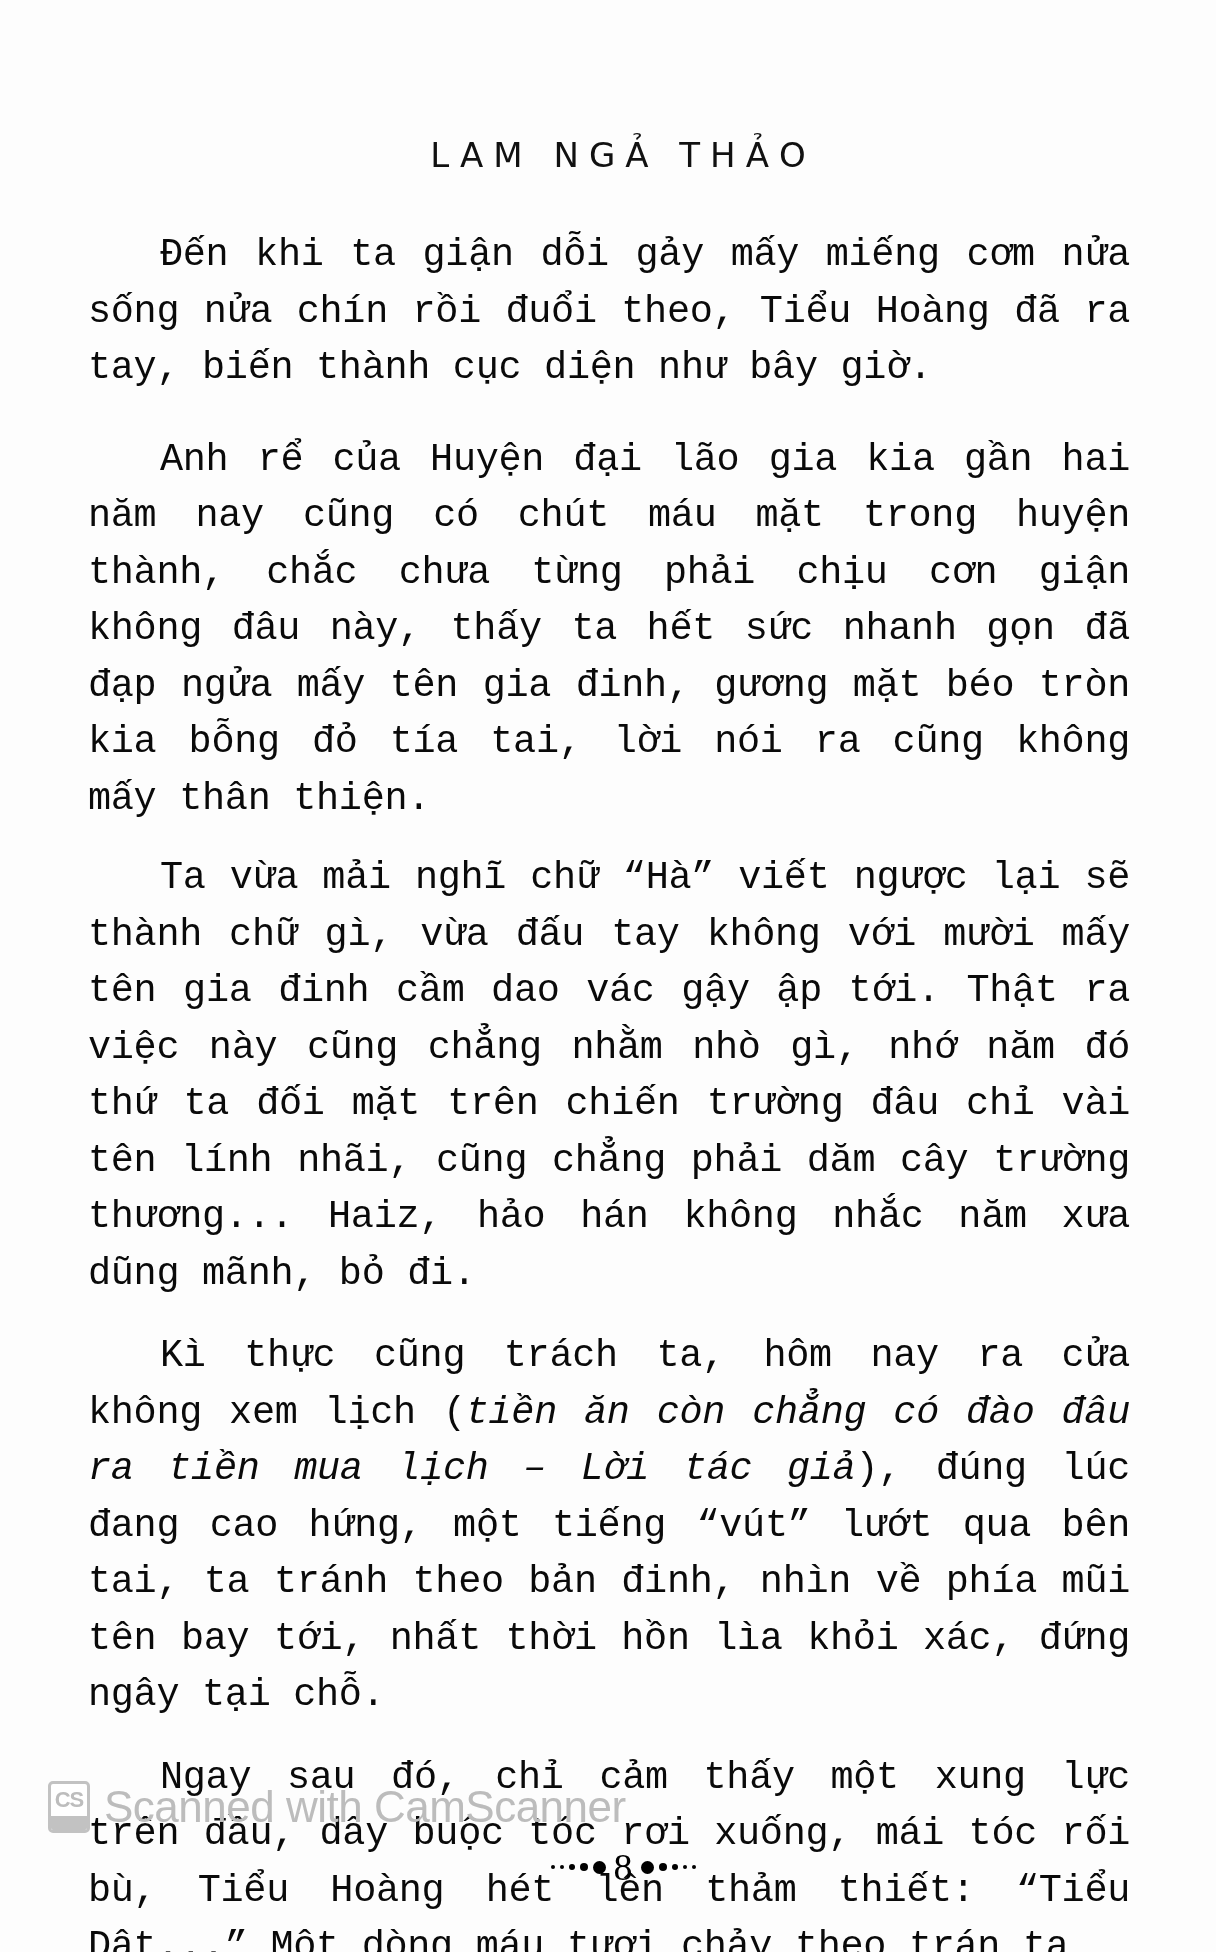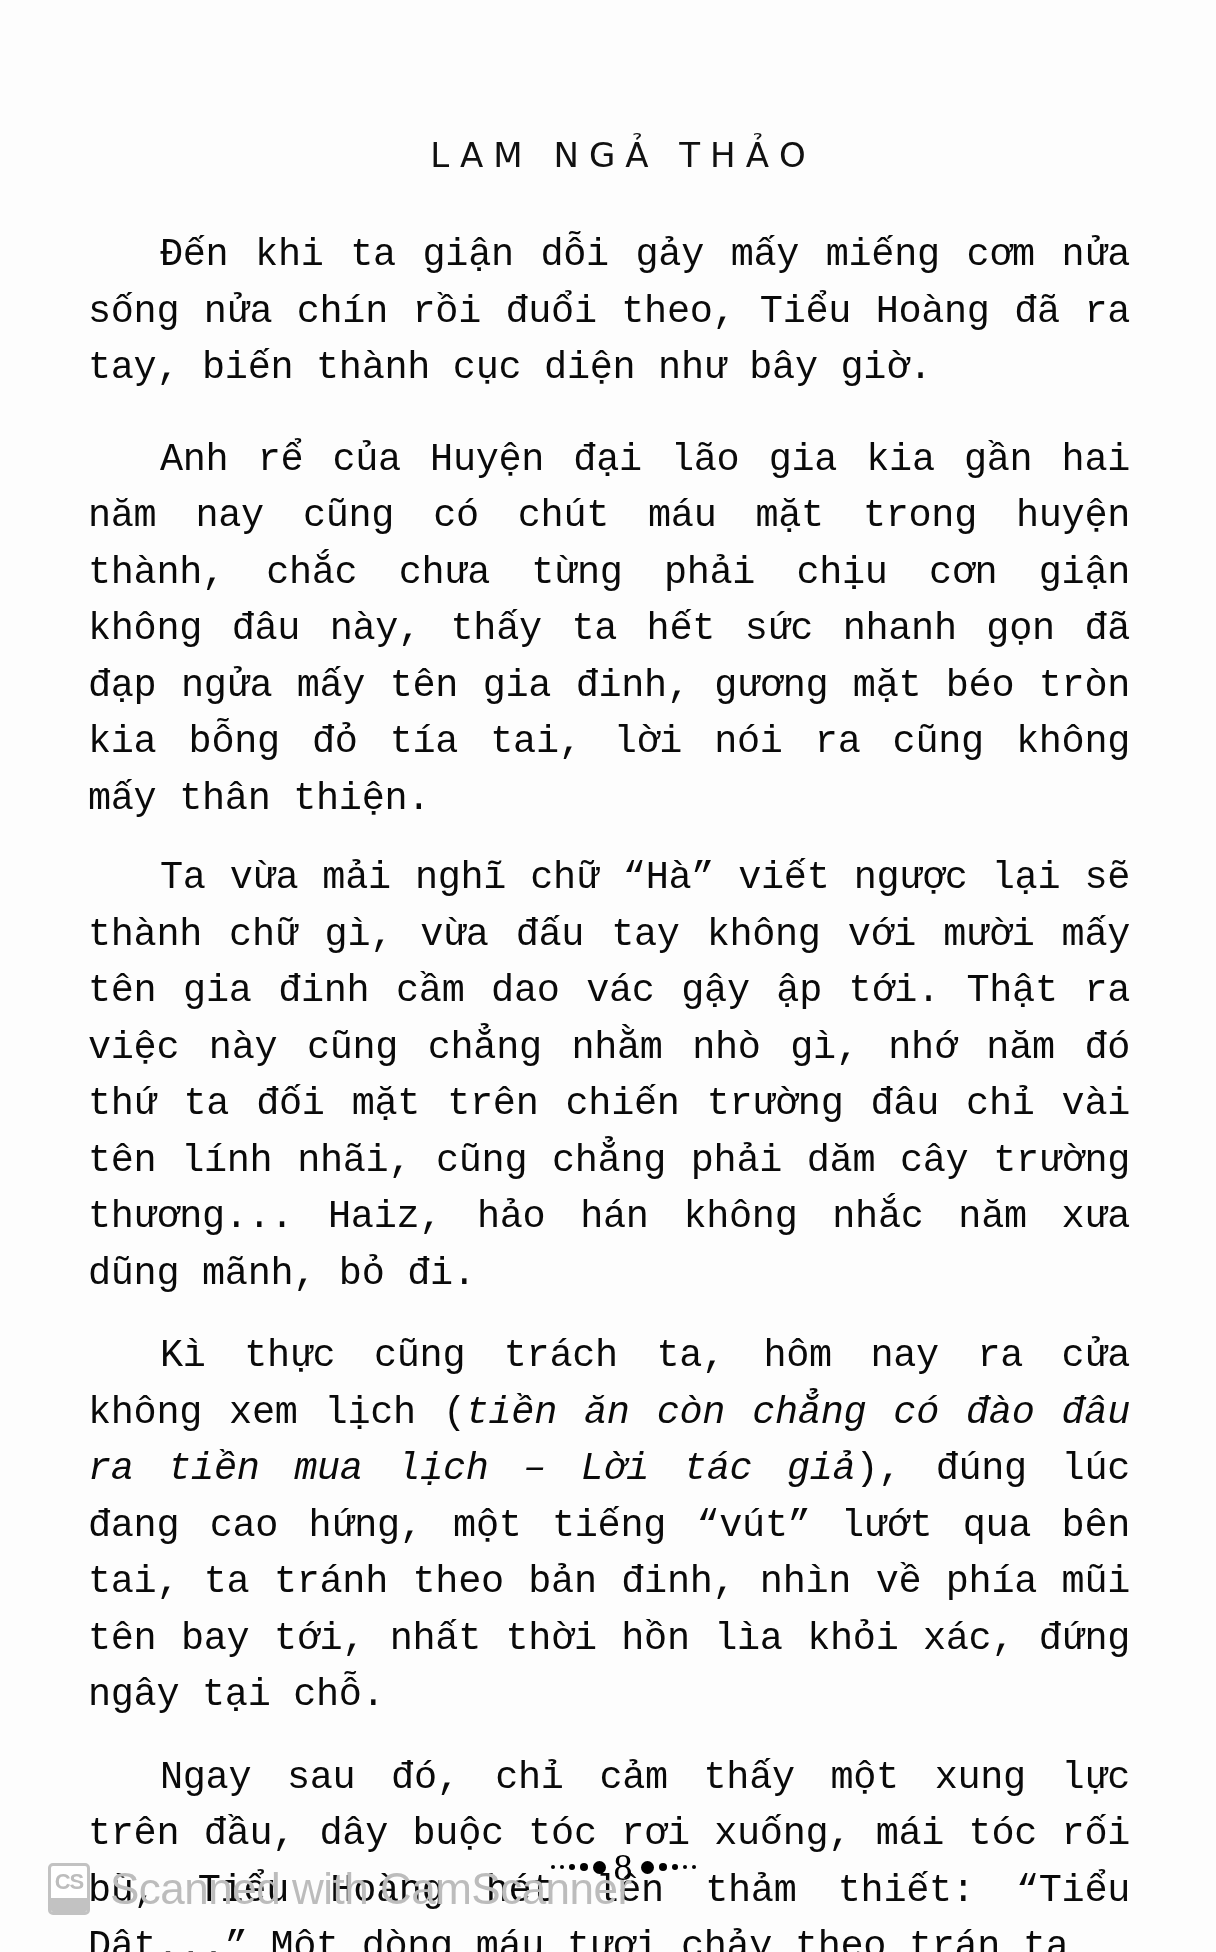--- a/index.html
+++ b/index.html
@@ -81,24 +81,24 @@
     }
     .dot { background: #000; border-radius: 50%; display: inline-block; }
     .d1 { width: 4px; height: 4px; }
     .d2 { width: 6px; height: 6px; }
     .d3 { width: 8px; height: 8px; }
     .d4 { width: 13px; height: 13px; }
 
     .watermark {
       position: absolute;
       left: 48px;
-      top: 1856px;
+      top: 1774px;
       display: flex;
       align-items: center;
-      gap: 20px;
+      gap: 14px;
       color: #b9b9b9;
       font-family: "Liberation Sans", sans-serif;
     }
     .cs-logo {
       width: 42px;
       height: 52px;
       border: 3px solid #c2c2c2;
       border-radius: 5px;
       box-sizing: border-box;
       position: relative;

